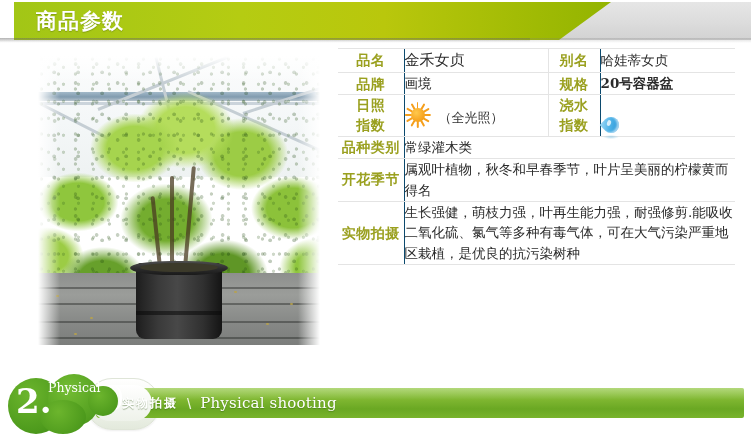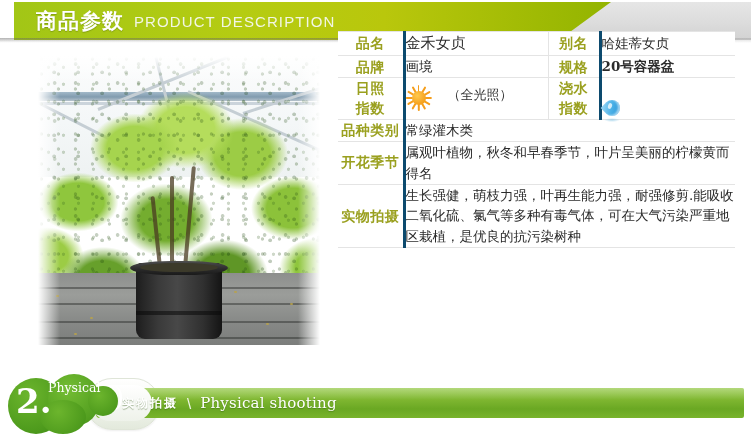--- a/index.html
+++ b/index.html
@@ -135,21 +135,21 @@
     background:linear-gradient(180deg,#ffffff 0%,rgba(255,255,255,0) 100%);
   }
   .photo-fadeside{
     position:absolute;top:0;width:22px;height:100%;
   }
   .photo-fadeleft{left:0;background:linear-gradient(90deg,#ffffff 0%,rgba(255,255,255,0) 100%);}
   .photo-faderight{right:0;background:linear-gradient(270deg,#ffffff 0%,rgba(255,255,255,0) 100%);}
 
   
   .spec-table{
-    position:absolute;left:338px;top:31px;width:397px;
+    position:absolute;left:338px;top:48px;width:397px;
     border-collapse:collapse;
     table-layout:fixed;
   }
   .spec-table td{
     border-top:1px solid #e4e4e4;
     border-bottom:1px solid #e4e4e4;
     padding:0;
     vertical-align:middle;
     background:#fff;
   }
@@ -164,28 +164,28 @@
     line-height:1.45;
     white-space:pre-line;
   }
   .cell-value{
     color:#2b2b2b;
     font-size:13.5px;
     text-align:left;
     font-family:"DejaVu Serif","Liberation Serif",serif;
     padding:7px 4px 7px 11px;
     line-height:1.55;
-    border-left:3px solid #0c4a6e;
+    border-left:1px solid #0c4a6e;
   }
   .cell-value.big{font-size:15px;}
   .v-sep{border-left:1px solid #e4e4e4;}
   .nowrap-cell{white-space:nowrap;font-weight:bold;}
 
   
-  .sun-wrap{display:flex;align-items:flex-start;gap:16px;}
+  .sun-wrap{display:flex;align-items:flex-end;gap:8px;}
   .sun{position:relative;width:26px;height:26px;flex:0 0 26px;}
   .sun-core{
     position:absolute;left:6px;top:6px;width:14px;height:14px;border-radius:50%;
     background:radial-gradient(circle at 38% 34%,#ffc94d 0%,#f7a623 60%,#ef9608 100%);
   }
   .sun-ray{
     position:absolute;left:12.1px;top:0px;width:1.8px;height:7px;
     background:#f59e1b;border-radius:1px;transform-origin:0.9px 13px;
   }
   .sun-note{color:#333;font-size:13px;font-family:"DejaVu Serif","Liberation Serif",serif;}
@@ -282,21 +282,20 @@
 </head>
 <body>
 
 <div class="page">
 
   <div class="header">
     <div class="header-grey"></div>
     <div class="header-green"></div>
     <div class="header-inner">
       <span class="hdr-cn">商品参数</span>
-      <span class="hdr-en">PRODUCT DESCRIPTION</span>
     </div>
   </div>
   <div class="header-shadow"></div>
   <div class="header-grey-shadow"></div>
 
   <div class="photo">
     <div class="sky"></div>
     <div class="beam beam-h1"></div>
     <div class="beam beam-h2"></div>
     <div class="strut" style="left:-10px;top:40px;width:150px;transform:rotate(27deg);"></div>

